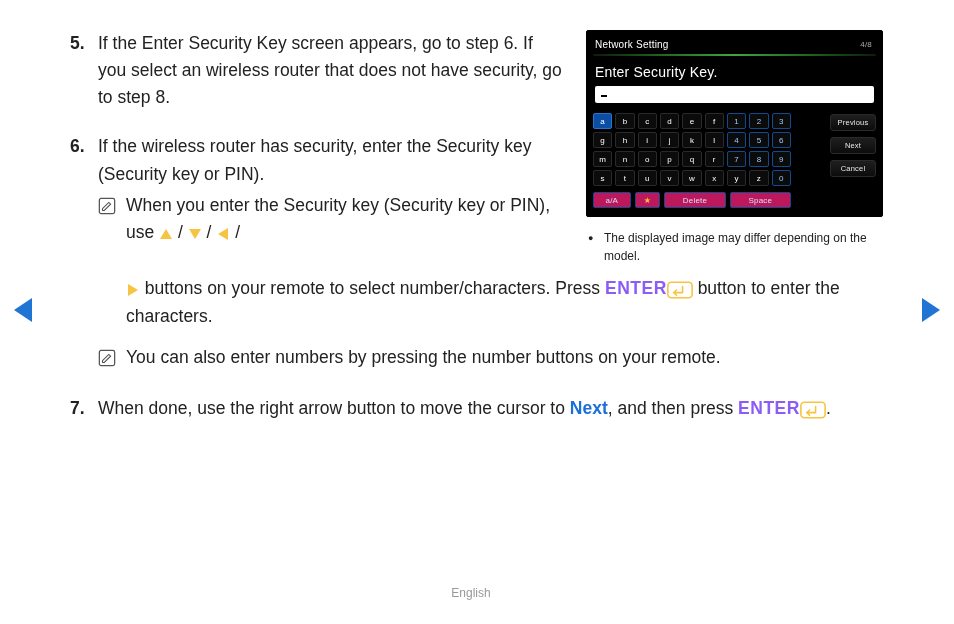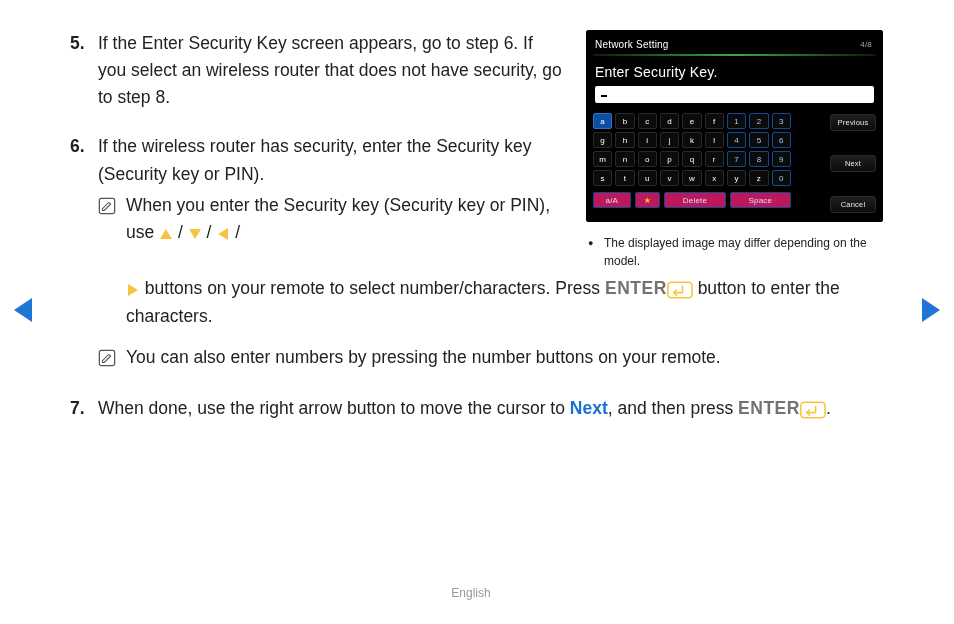--- a/index.html
+++ b/index.html
@@ -10,21 +10,21 @@
   ol.main{list-style:none;margin:0;padding:0;}
   ol.main>li{display:flex;margin-bottom:22px;font-size:17.5px;line-height:1.55;}
   ol.main>li>.num{flex:0 0 28px;font-weight:600;text-align:left;}
   ol.main>li>.body{flex:1;min-width:0;}
   .notes{margin-top:4px;}
   .note{display:flex;margin-bottom:14px;font-size:17.5px;line-height:1.55;}
   .note .note-icon{flex:0 0 28px;}
   .note-icon svg{vertical-align:middle;}
   .nowrap{white-space:nowrap;}
   .arrow{display:inline-block;vertical-align:middle;}
-  .enter-word{color:#737373;font-weight:600;letter-spacing:.5px;}
+  .enter-word{color:#8b5cf6;font-weight:600;letter-spacing:.5px;}
   .enter-icon{display:inline-block;vertical-align:middle;}
   .next-word{color:#1a6fd8;font-weight:600;}
   .footer-lang{position:absolute;left:0;right:12px;bottom:24px;text-align:center;font-size:12px;color:#999;}
   
   .navtri{position:absolute;top:50%;margin-top:-14px;}
   .navtri.left{left:14px;border-top:12px solid transparent;border-bottom:12px solid transparent;border-right:18px solid #1f74d4;}
   .navtri.right{right:14px;border-top:12px solid transparent;border-bottom:12px solid transparent;border-left:18px solid #1f74d4;}
   
   .shot-col{flex:0 0 298px;}
   .shot{width:283px;background:#000;border:1px solid #000;border-radius:2px;box-shadow:inset 0 0 0 1px #000;color:#fff;font-family:Arial,Helvetica,sans-serif;font-size:9px;padding:6px 6px 8px 6px;letter-spacing:.2px;}
@@ -39,21 +39,21 @@
   .kb-row{display:flex;gap:3px;}
   .key{flex:1;height:14px;border:1px solid #2a2a2a;border-radius:2px;background:#0b0b0b;display:flex;align-items:center;justify-content:center;font-size:8px;color:#fff;}
   .key.num{border-color:#114a8f;color:#9cc9ff;}
   .key.sel{background:#0b4fa5;border-color:#2b72c9;}
   .kb-bottom{display:flex;gap:4px;margin-top:3px;}
   .bkey{height:14px;border:1px solid #114a8f;border-radius:2px;background:#be185d;display:flex;align-items:center;justify-content:center;font-size:8px;color:#cfe3ff;}
   .bkey.aA{flex:1.2;}
   .bkey.star{flex:0.8;color:#f6c441;}
   .bkey.del{flex:2;}
   .bkey.space{flex:2;}
-  .side-btns{flex:0 0 46px;display:flex;flex-direction:column;gap:24px;margin-top:1px;margin-left:33px;}
+  .side-btns{flex:0 0 46px;display:flex;flex-direction:column;gap:6px;margin-top:1px;margin-left:33px;}
   .sbtn{height:15px;border:1px solid #2a2a2a;border-radius:3px;background:linear-gradient(#1f1f1f,#0c0c0c);display:flex;align-items:center;justify-content:center;font-size:7.5px;color:#e6e6e6;}
   
   .caption{display:flex;font-size:12px;color:#222;margin-top:12px;line-height:1.5;}
   .caption .bullet{flex:0 0 16px;font-size:9px;padding-top:3px;padding-left:2px;}
 </style>
 </head>
 <body>
 
 <div class="page">
   <div class="navtri left"></div>

